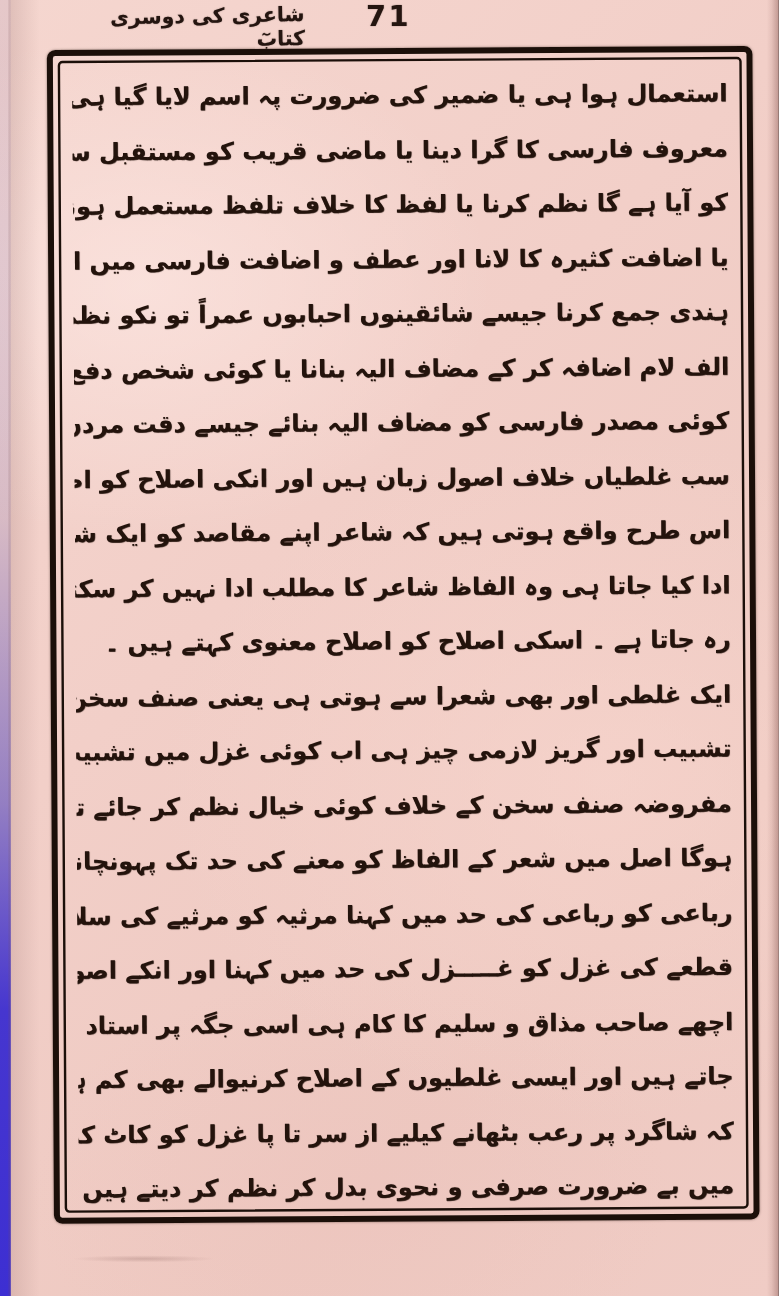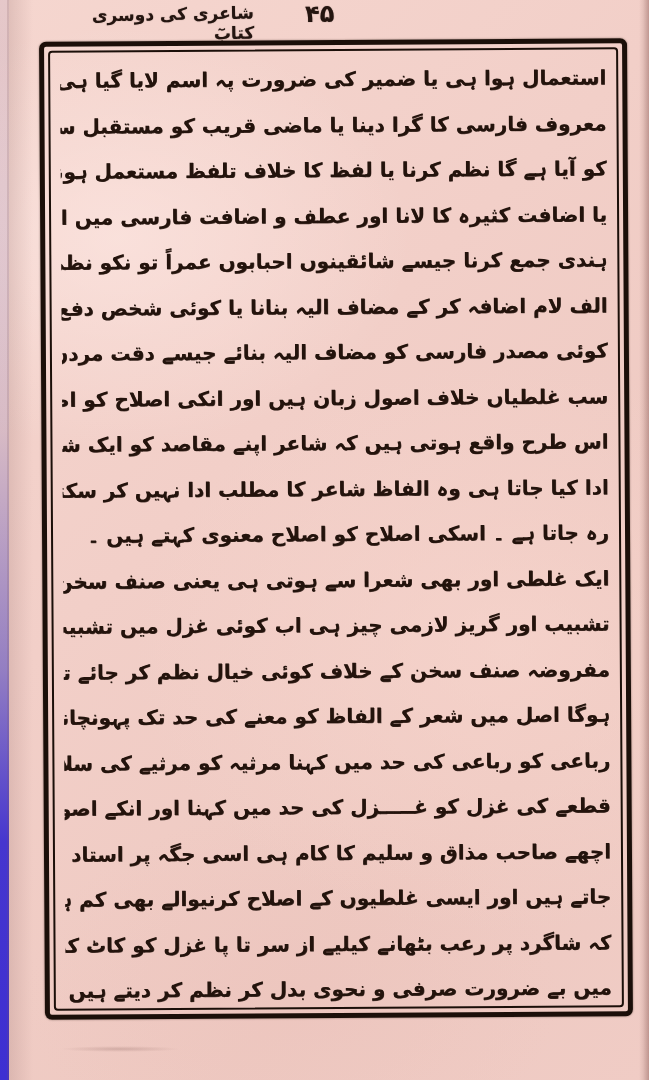--- a/index.html
+++ b/index.html
@@ -123,21 +123,21 @@
 </head>
 <body>
 
 <div id="scan">
   <div class="edge-left"></div>
   <div class="edge-left-shade"></div>
   <div class="edge-right"></div>
 
   <div class="header">
     <div class="title">شاعری کی دوسری کتابٓ</div>
-    <div class="pagenum">۴۵</div>
+    <div class="pagenum">71</div>
   </div>
 
   <div class="frame">
     <div class="inner">
       <div class="para">
         <div class="tl">استعمال ہوا ہی یا ضمیر کی ضرورت پہ اسم لایا گیا ہی یا حشو قبیح کا آنا الف مصدری کا ساقط ہونا یا</div>
         <div class="tl">معروف فارسی کا گرا دینا یا ماضی قریب کو مستقبل سمجھ کر علامت مستقبل اضافہ کرنا جیسے آیا ہے</div>
         <div class="tl">کو آیا ہے گا نظم کرنا یا لفظ کا خلاف تلفظ مستعمل ہونا جیسے شمر کو شمَر اصل کو اصَل عمر کو عمَر نظم کرنا</div>
         <div class="tl">یا اضافت کثیرہ کا لانا اور عطف و اضافت فارسی میں اعلان نون کرنا یا جمع مستعملہ عربی کو بقاعدۂ</div>
         <div class="tl">ہندی جمع کرنا جیسے شائقینوں احبابوں عمراً تو نکو نظم کر جانا اور عربی فارسی الفاظ میں</div>

